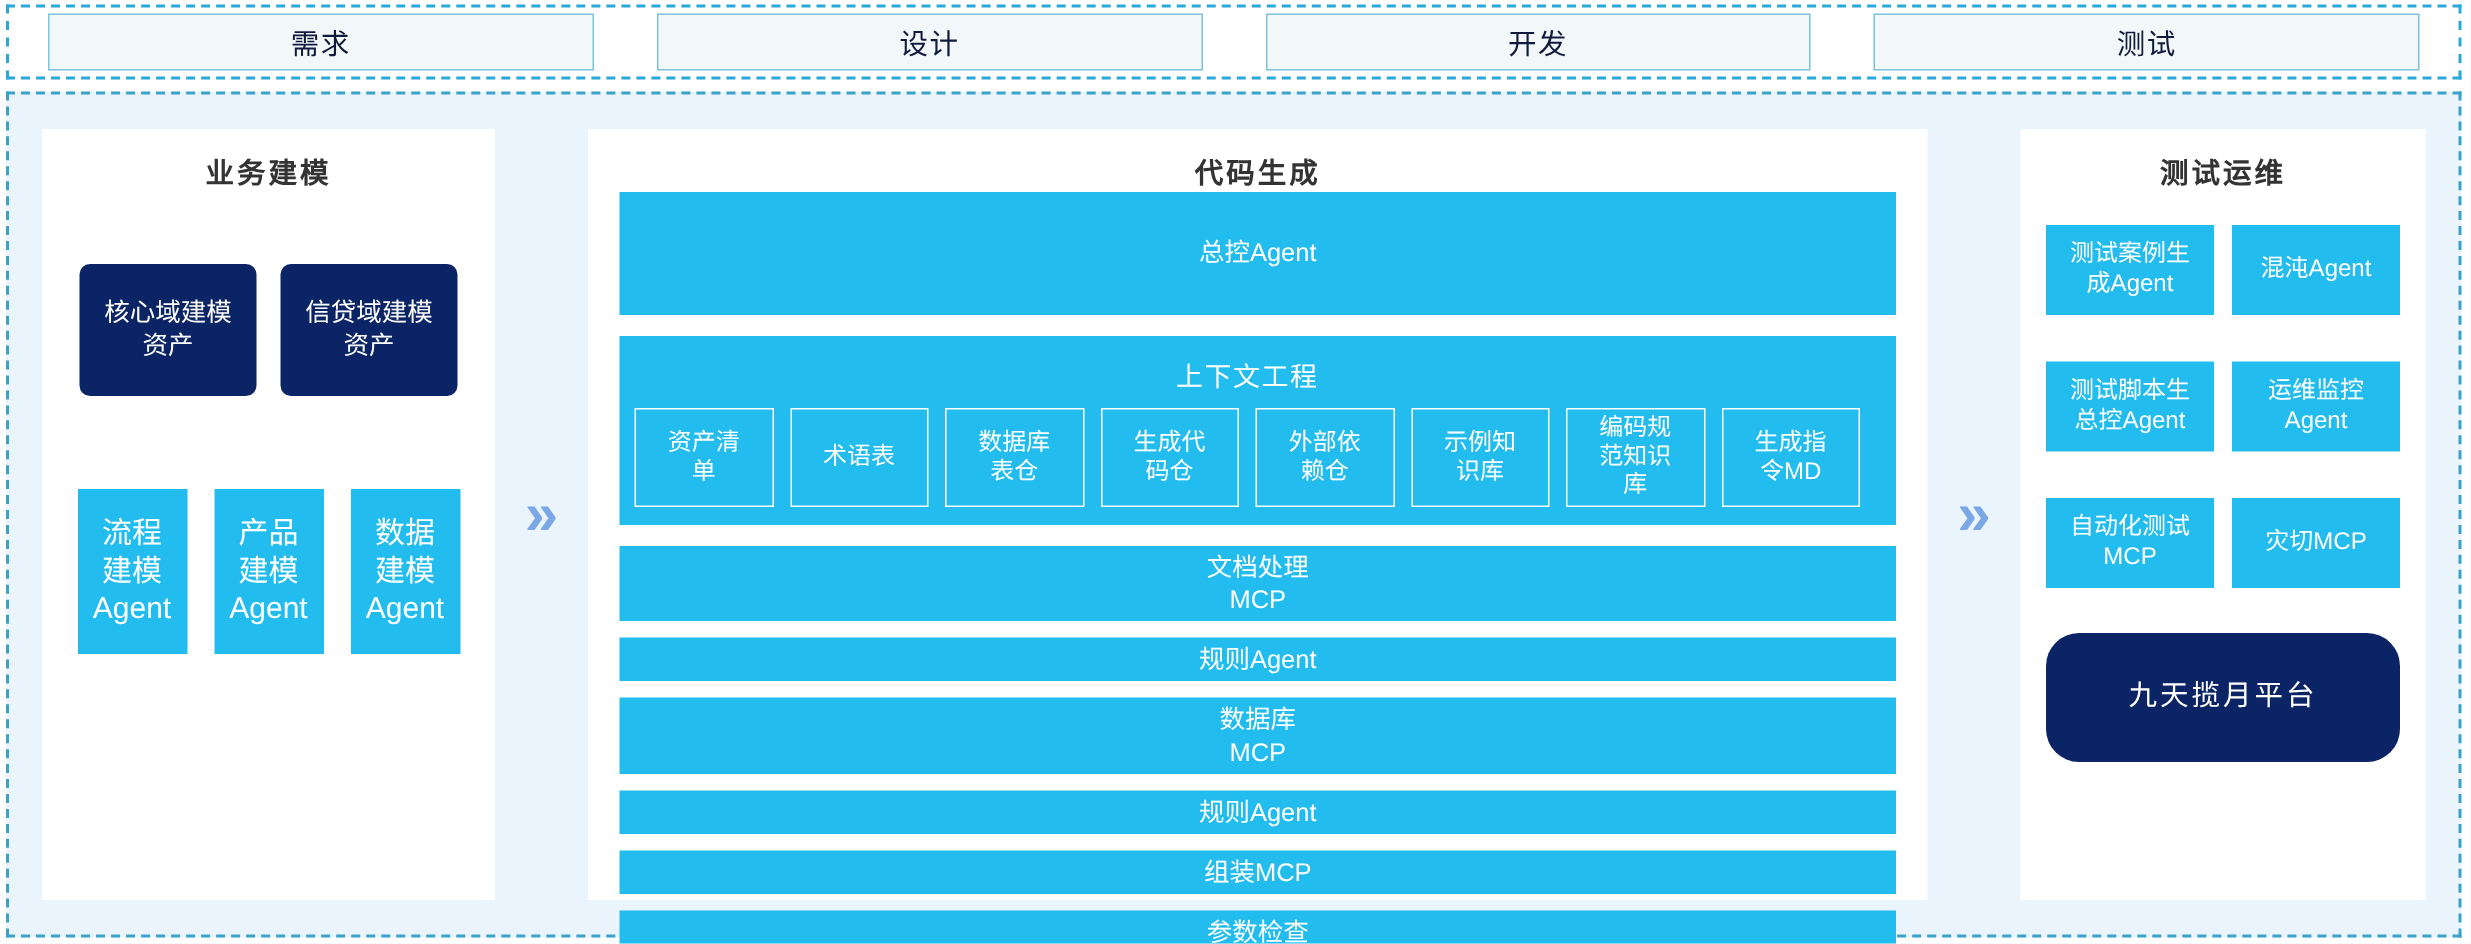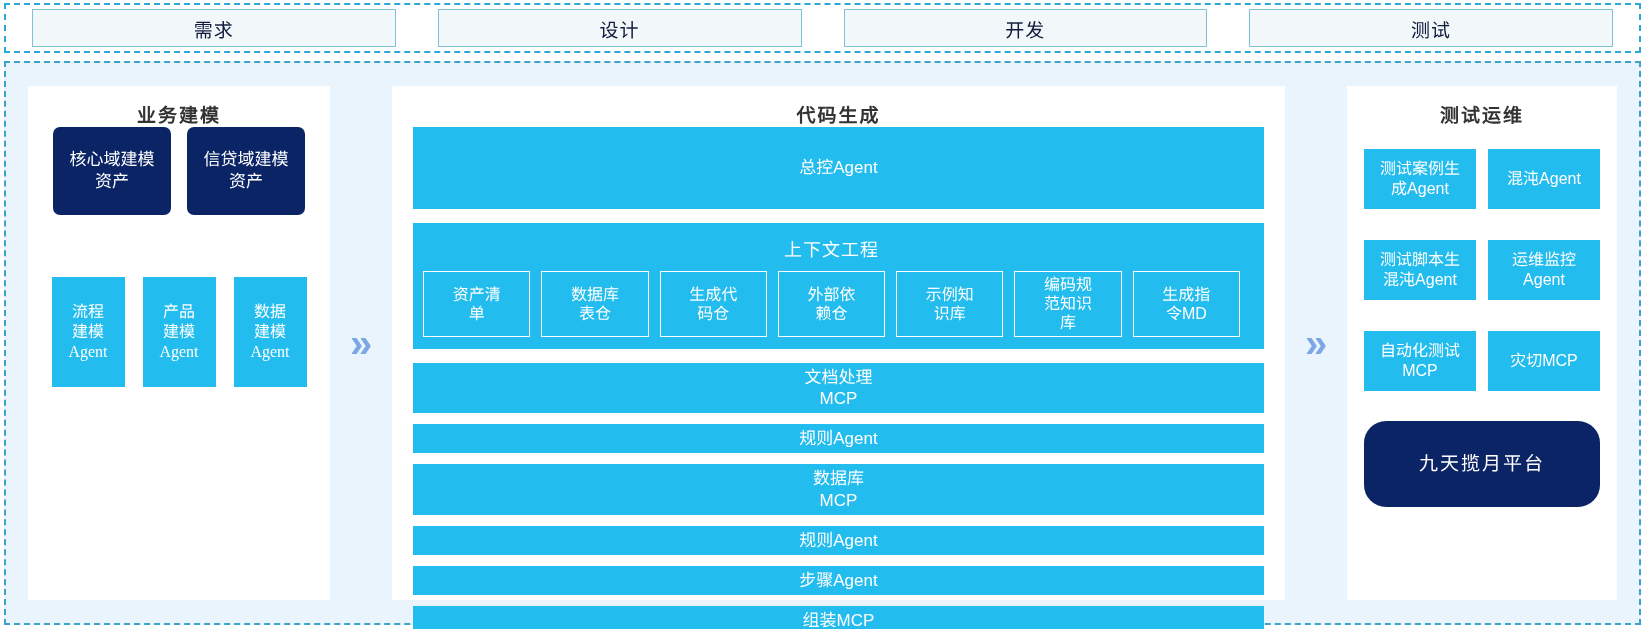--- a/index.html
+++ b/index.html
@@ -94,28 +94,29 @@
     line-height:1.3;
     box-sizing:border-box;
     border-radius:7px;
     padding:4px;
     white-space:pre-line;
   }
 
   
   .left-assets{
     display:flex;justify-content:center;gap:16px;
+    margin-top:48px;
   }
   .left-assets .navy{width:118px;height:88px;font-size:17px;}
 
   .left-agents{
     display:flex;justify-content:center;gap:18px;
     margin-top:62px;
   }
-  .left-agents .blue{width:73px;height:110px;font-size:16px;font-family:Liberation Serif, serif;}
+  .left-agents .blue{width:73px;height:110px;font-size:20px;}
 
   
   .center-inner{padding:0 21px 0 21px;}
   .master-agent{height:82px;font-size:17px;}
 
   .ctx-block{
     background:#22bcee;
     margin-top:14px;
     padding:7px 24px 12px 10px;
     box-sizing:border-box;
@@ -214,20 +215,21 @@
 
       <div class="center-inner">
 
         <div class="blue master-agent">总控Agent</div>
 
         <div class="ctx-block">
           <div class="ctx-title">上下文工程</div>
           <div class="ctx-chips">
             <div class="chip">资产清
 单</div>
+            <div class="chip">术语表</div>
             <div class="chip">数据库
 表仓</div>
             <div class="chip">生成代
 码仓</div>
             <div class="chip">外部依
 赖仓</div>
             <div class="chip">示例知
 识库</div>
             <div class="chip">编码规
 范知识
@@ -237,40 +239,39 @@
           </div>
         </div>
 
         <div class="tools-row">
           <div class="blue">文档处理
 MCP</div>
           <div class="blue">规则Agent</div>
           <div class="blue">数据库
 MCP</div>
           <div class="blue">规则Agent</div>
-          <div class="blue">步骤Agent</div>
           <div class="blue">组装MCP</div>
           <div class="blue">参数检查
 MCP</div>
         </div>
 
       </div>
     </div>
 
     <div class="arrow">»</div>
 
     <div class="card col-right">
       <div class="card-title">测试运维</div>
 
       <div class="right-grid">
         <div class="blue">测试案例生
 成Agent</div>
         <div class="blue">混沌Agent</div>
         <div class="blue">测试脚本生
-混沌Agent</div>
+总控Agent</div>
         <div class="blue">运维监控
 Agent</div>
         <div class="blue">自动化测试
 MCP</div>
         <div class="blue">灾切MCP</div>
       </div>
 
       <div class="right-platform">
         <div class="navy">九天揽月平台</div>
       </div>

